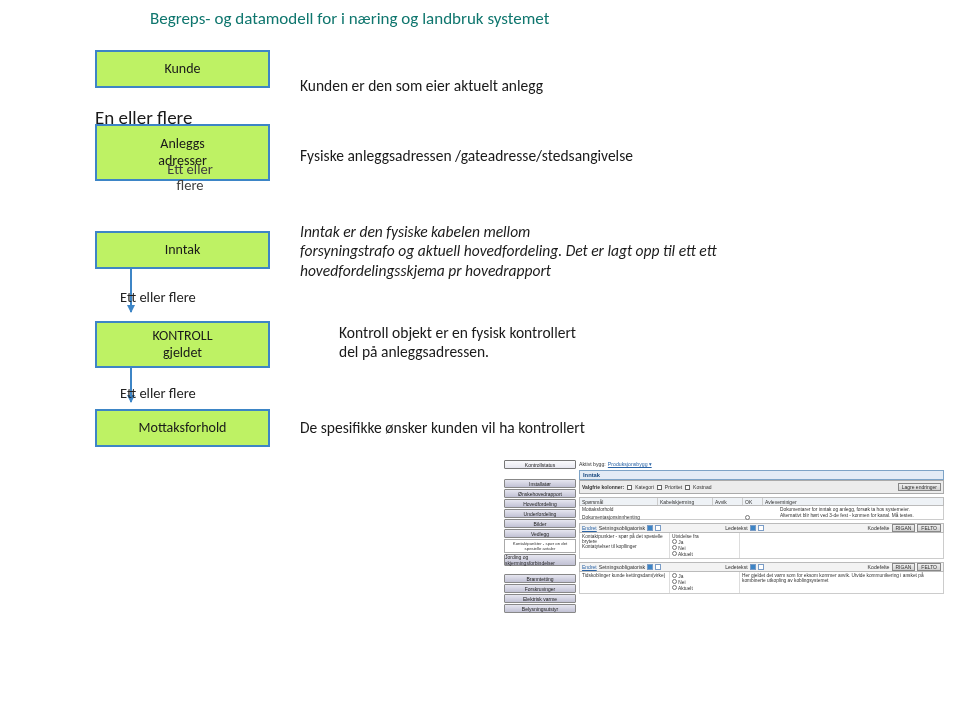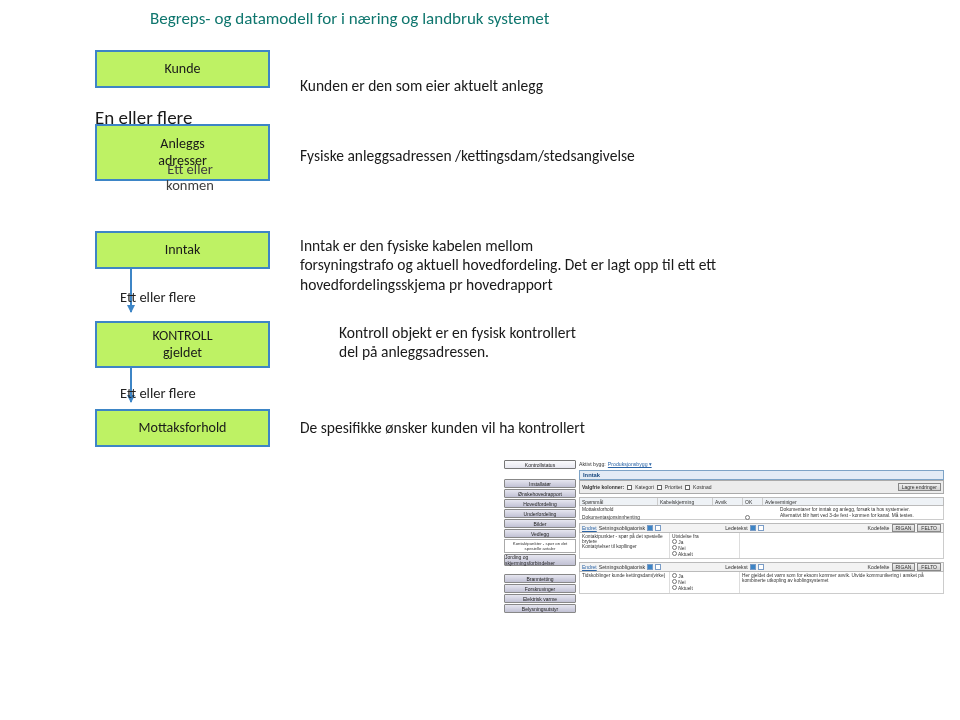--- a/index.html
+++ b/index.html
@@ -86,21 +86,21 @@
   .arrow1 { top: 269px; left: 130px; height: 43px; }
   .arrow2 { top: 368px; left: 130px; height: 34px; }
   .desc {
     position: absolute;
     font-size: 15.5px;
     color: #1a1a1a;
     line-height: 1.25;
   }
   .desc-kunde { top: 58px; left: 300px; margin-top: 18px; }
   .desc-fysiske { top: 146px; left: 300px; }
-  .desc-inntak { top: 236px; left: 300px; width: 460px; }
+  .desc-inntak { top: 222px; left: 300px; width: 460px; font-style: italic; }
   .desc-kontroll { top: 323px; left: 300px; }
   .desc-kontrollpunkt { top: 418px; left: 300px; }
   .software {
     position: absolute;
     top: 460px;
     left: 504px;
     width: 440px;
     height: 195px;
     font-size: 5.2px;
     font-family: Arial, sans-serif;
@@ -172,21 +172,21 @@
 
 <div class="en-eller-flere">En eller flere</div>
 
 <div class="box box-anleggs">
   <span>Anleggs</span>
   <span>adresser</span>
 </div>
 
 <div class="ett-eller-flere-anleggs">
   <span>Ett eller</span><br>
-  <span>konmen</span>
+  <span>flere</span>
 </div>
 
 <div class="box box-inntak">
     <span>Inntak</span>
   </div>
 
 <div class="arrow arrow1"></div>
 <div class="ett-eller-flere-inntak">Ett eller flere</div>
 
 <div class="box box-kontroll">
@@ -195,21 +195,21 @@
 </div>
 
 <div class="arrow arrow2"></div>
 <div class="ett-eller-flere-kontroll">Ett eller flere</div>
 
 <div class="box box-kontrollpunkt">
     <span>Mottaksforhold</span>
   </div>
 
 <div class="desc desc-kunde">Kunden er den som  eier aktuelt anlegg</div>
-<div class="desc desc-fysiske">Fysiske anleggsadressen /kettingsdam/stedsangivelse</div>
+<div class="desc desc-fysiske">Fysiske anleggsadressen /gateadresse/stedsangivelse</div>
 <div class="desc desc-inntak" style="white-space: pre-line;">Inntak er den fysiske kabelen mellom
  forsyningstrafo og aktuell hovedfordeling. Det er lagt opp til ett ett hovedfordelingsskjema pr hovedrapport</div>
 <div class="desc desc-kontroll" style="white-space: pre-line; margin-left: 39px;">Kontroll objekt er en fysisk kontrollert
 del på anleggsadressen.</div>
 <div class="desc desc-kontrollpunkt">De spesifikke ønsker kunden vil ha kontrollert</div>
 
 <div class="software">
   <div style="display:flex;flex-direction:column;">
     <div class="sw-left">
       <div class="sw-btn sel">Kontrollstatus</div>

